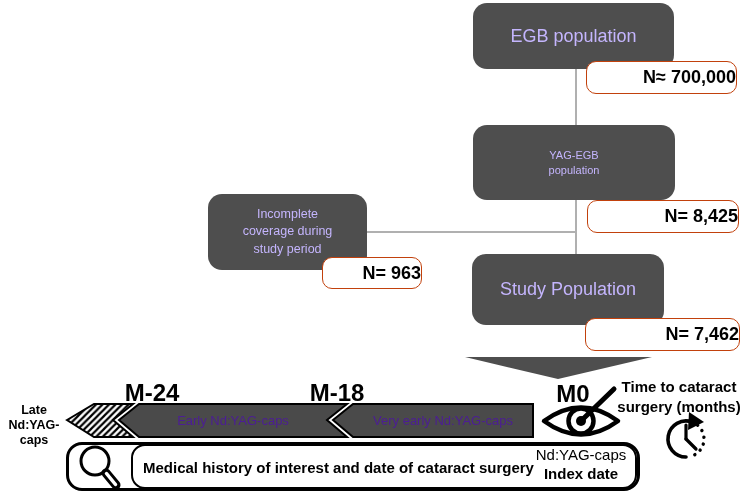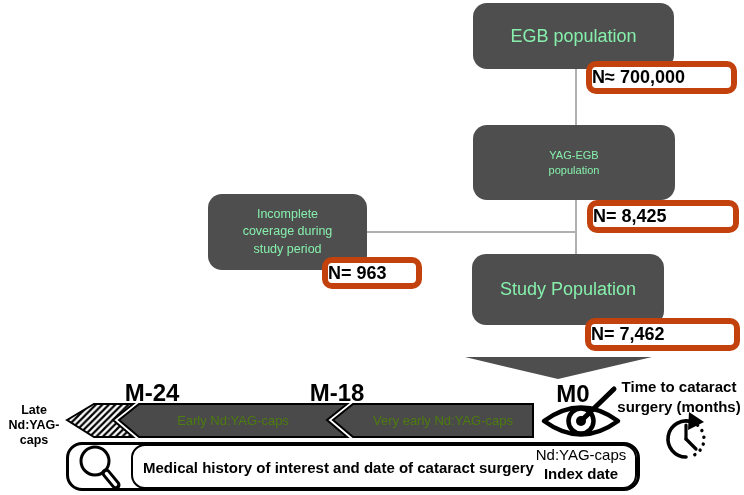--- a/index.html
+++ b/index.html
@@ -7,33 +7,33 @@
     position:relative; width:744px; height:495px; background:#ffffff;
     font-family:"Liberation Sans", sans-serif; overflow:hidden; color:#000;
   }
   
   .connector { position:absolute; background:#b0b0b0; }
   #conn-v { left:575px; top:68px; width:2px; height:188px; }
   #conn-h { left:367px; top:231px; width:209px; height:2px; }
 
   
   .node {
-    position:absolute; background:#4e4e4e; border-radius:14px; color:#86efac;
+    position:absolute; background:#4e4e4e; border-radius:14px; color:#c4b5fd;
     display:flex; flex-direction:column; align-items:center; justify-content:center;
     text-align:center;
   }
   #node-egb   { left:473px; top:3px;   width:201px; height:66px; font-size:18px; }
   #node-yag   { left:473px; top:125px; width:202px; height:75px; font-size:11px; line-height:1.35; }
   #node-exc   { left:208px; top:194px; width:159px; height:76px; font-size:12.5px; line-height:1.4;text-align:right; }
   #node-study { left:472px; top:254px; width:192px; height:71px; font-size:18px; }
 
   
   .nbox {
-    position:absolute; background:#ffffff; border:6px solid #c2410c; border-radius:10px;
-    display:flex; align-items:center; justify-content:flex-start;
+    position:absolute; background:#ffffff; border:1px solid #c2410c; border-radius:10px;
+    display:flex; align-items:center; justify-content:flex-end;
     font-weight:bold; font-size:18px; box-sizing:border-box;
   }
   #nbox-egb   { left:586px; top:61px;  width:151px; height:33px; }
   #nbox-yag   { left:587px; top:200px; width:152px; height:33px; }
   #nbox-exc   { left:322px; top:257px; width:100px; height:32px; }
   #nbox-study { left:585px; top:318px; width:155px; height:33px; }
 
   
   .panel {
     position:absolute; background:#ffffff; border:3px solid #000; box-sizing:border-box;
@@ -45,21 +45,21 @@
   #gfx { position:absolute; left:0; top:0; width:744px; height:495px; }
 
   
   .abs { position:absolute; }
   .m-label { font-weight:bold; font-size:24px; text-align:center; }
   #m24 { left:112px; top:379px; width:80px; }
   #m12 { left:297px; top:379px; width:80px; }
   #m0  { left:538px; top:380px; width:70px; }
   #late-label { left:0px; top:403px; width:68px; text-align:center;
                 font-size:12.5px; font-weight:bold; line-height:1.2; }
-  .seg-label { color:#4d7c0f; font-size:13px; text-align:center; top:413px; }
+  .seg-label { color:#4c1d95; font-size:13px; text-align:center; top:413px; }
   #early-label      { left:138px; width:190px; }
   #very-early-label { left:363px; width:160px; }
   #axis-label { left:612px; top:377px; width:134px; text-align:center;
                 font-size:15px; font-weight:bold; line-height:1.35; }
   #history-label { left:143px; top:459px; font-size:15px; font-weight:bold; white-space:nowrap; }
   #index-label { left:521px; top:446px; width:120px; text-align:center; font-size:15px; line-height:1.25; }
   #index-label .l1 { font-weight:400; display:block; }
   #index-label .l2 { font-weight:700; display:block; }
   .block { display:block; }
 </style>

